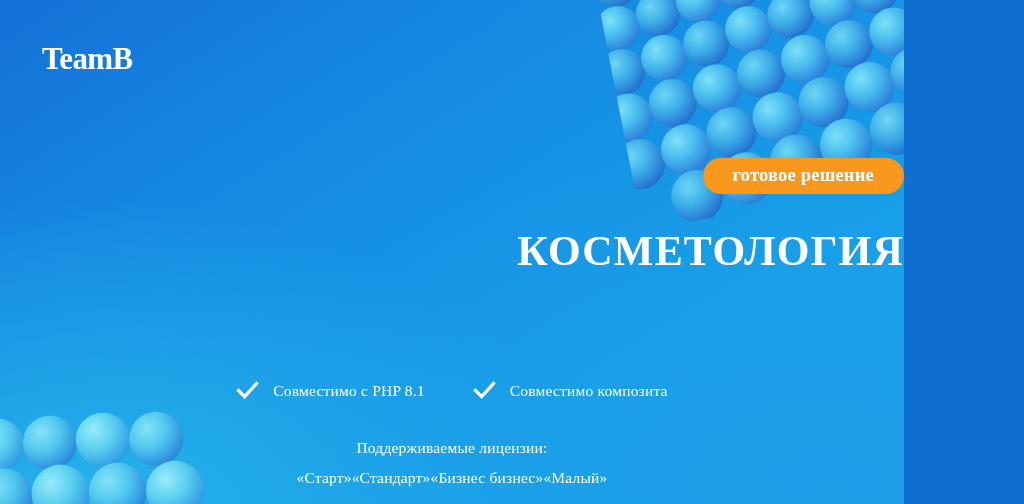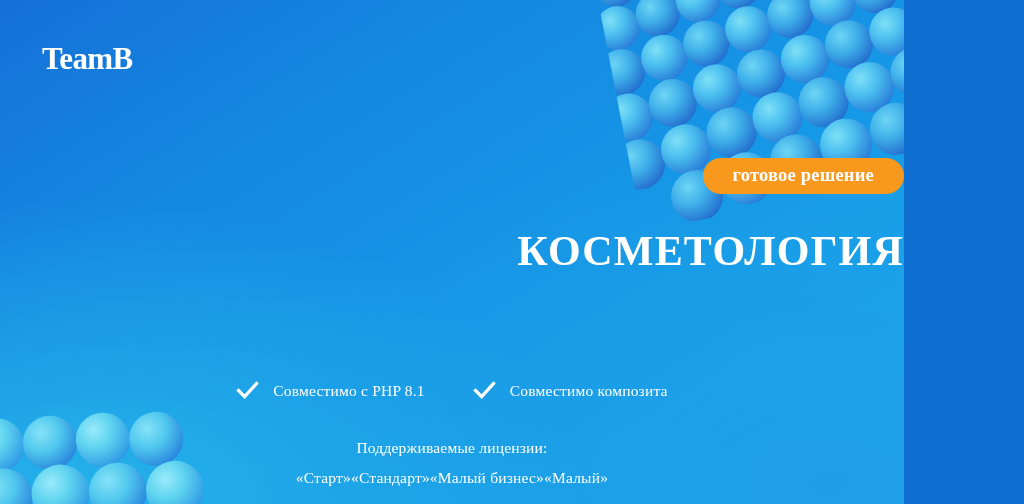--- a/index.html
+++ b/index.html
@@ -292,18 +292,18 @@
       <span class="feature-label">Совместимо композита</span>
     </div>
 
   </div>
 
   <div class="licenses">
     <div class="lic-title">Поддерживаемые лицензии:</div>
     <div class="lic-list">
       <span class="lic-item">«Старт»</span>
       <span class="lic-item">«Стандарт»</span>
-      <span class="lic-item">«Малый бизнес»</span>
+      <span class="lic-item">«Бизнес бизнес»</span>
       <span class="lic-item">«Малый»</span>
     </div>
   </div>
 
 </div>
 
 </body></html>

